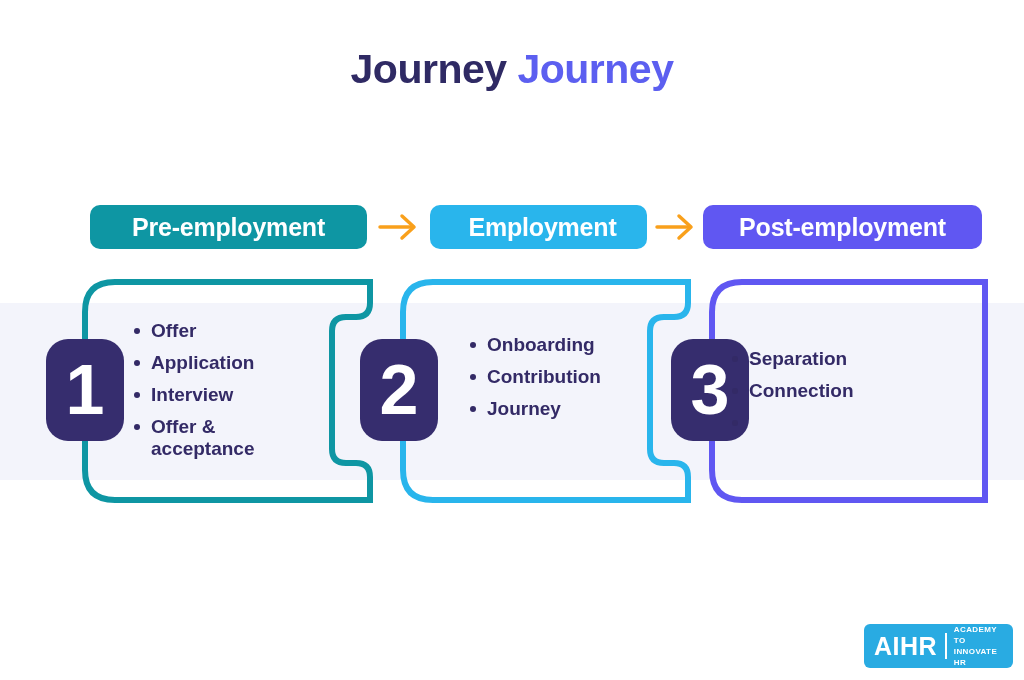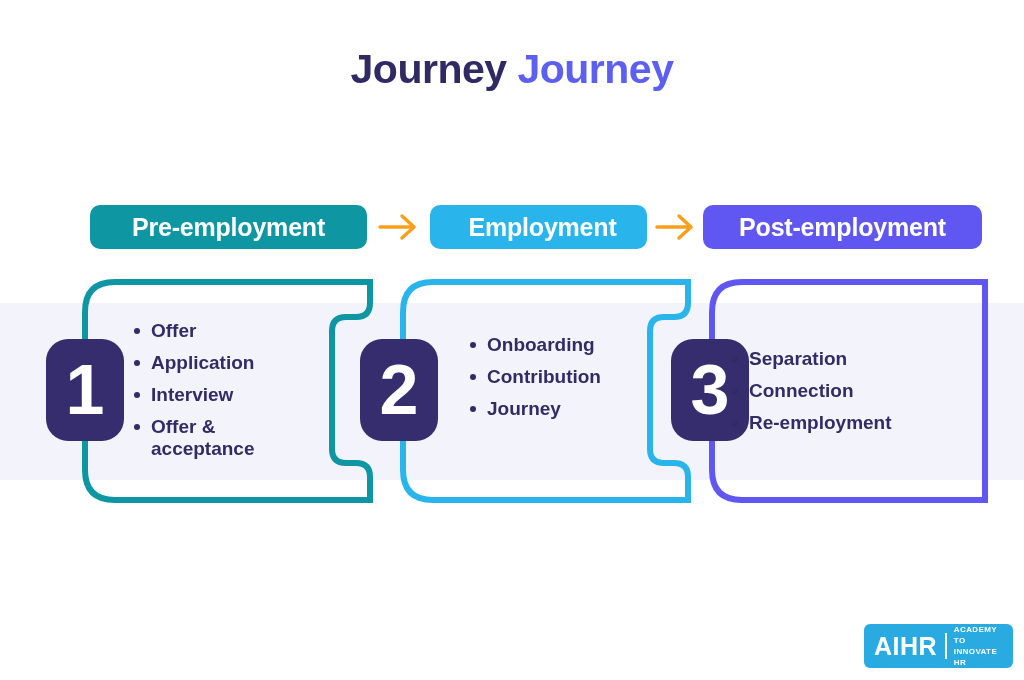--- a/index.html
+++ b/index.html
@@ -132,21 +132,20 @@
     <li>
         <span class="dot"></span>
         <span>Separation</span>
       </li>
     <li>
         <span class="dot"></span>
         <span>Connection</span>
       </li>
     <li>
         <span class="dot"></span>
-        <span>Re-employment</span>
       </li>
   </ul>
 
   <div class="logo">
     <span class="logo-word">AIHR</span>
     <span class="logo-divider"></span>
     <span class="logo-tagline">
       <span>ACADEMY TO</span><br>
       <span>INNOVATE HR</span>
     </span>

